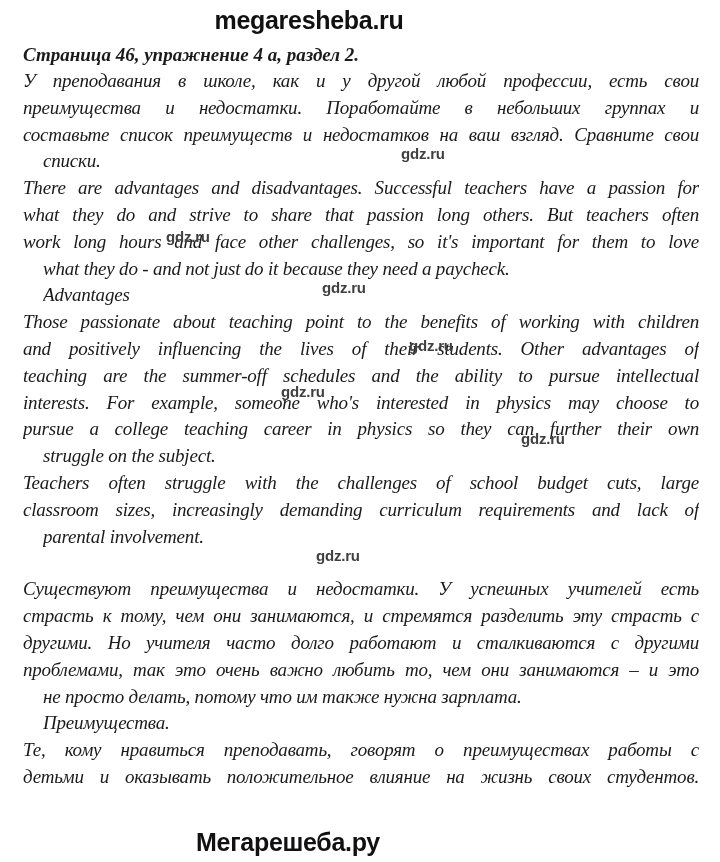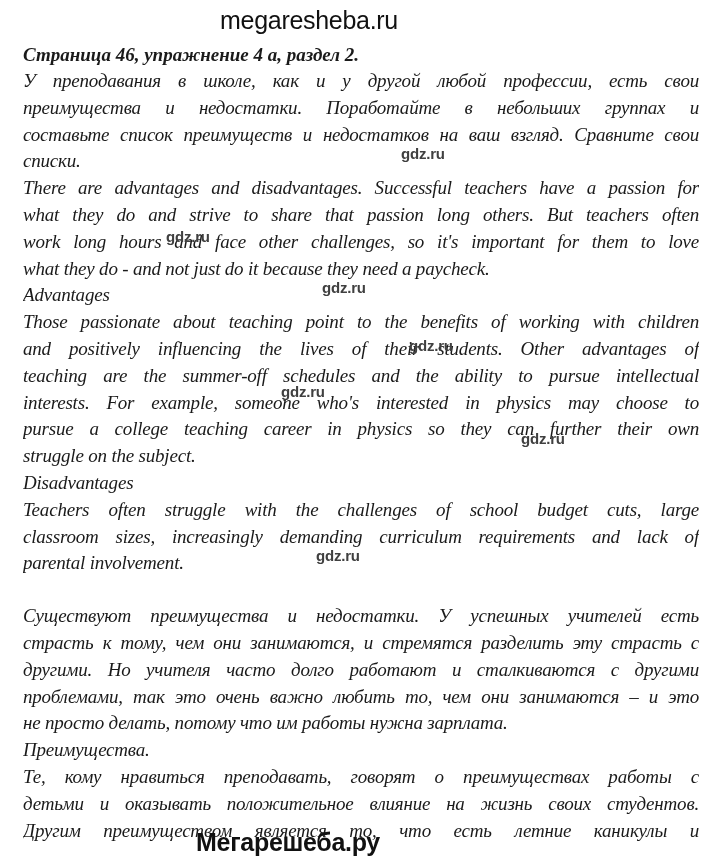--- a/index.html
+++ b/index.html
@@ -1,37 +1,37 @@
 <!DOCTYPE html>
 <html><head>
 <meta charset="utf-8">
 <style>
   html, body { margin: 0; padding: 0; background: #ffffff; }
   body { width: 720px; height: 862px; position: relative; overflow: hidden; }
   .site-title {
     position: absolute; top: 6px; left: 0; width: 618px; text-align: center;
-    font-family: "Liberation Sans", sans-serif; font-weight: normal; font-size: 25px;
+    font-family: "Liberation Sans", sans-serif; font-weight: bold; font-size: 25px;
     color: #111; letter-spacing: -0.3px;
   }
   .footer-title {
     position: absolute; top: 828px; left: 0; width: 576px; text-align: center;
     font-family: "Liberation Sans", sans-serif; font-weight: bold; font-size: 25px;
     color: #111; letter-spacing: -0.3px;
   }
   .content {
     position: absolute; top: 42px; left: 23px; width: 676px;
     font-family: "Liberation Serif", serif; font-size: 19px; color: #1a1a1a; font-style: italic;
   }
   .heading { font-weight: bold; line-height: 26px; height: 26px; font-size: 19px; }
   .line {
     height: 26.8px; line-height: 26.8px; white-space: nowrap;
     text-align: justify; text-align-last: justify; overflow: hidden;
     letter-spacing: -0.2px;
   }
-  .line.last { text-align: left; text-align-last: left; }
+  .line.last { text-align: left; text-align-last: left; margin-left: 20px; }
   .gap { height: 26px; }
   .wm {
     position: absolute; font-family: "Liberation Sans", sans-serif; font-weight: bold;
     font-size: 15px; color: #404040; letter-spacing: -0.2px;
   }
 </style>
 </head>
 <body>
 
 <div class="site-title">megaresheba.ru</div>
@@ -56,42 +56,40 @@
   <div class="line last">Advantages</div>
   <div>
     <div class="line">Those passionate about teaching point to the benefits of working with children</div>
     <div class="line">and positively influencing the lives of their students. Other advantages of</div>
     <div class="line">teaching are the summer-off schedules and the ability to pursue intellectual</div>
     <div class="line">interests. For example, someone who's interested in physics may choose to</div>
     <div class="line">pursue a college teaching career in physics so they can further their own</div>
     <div class="line last">struggle on the subject.</div>
   </div>
 
-  <div class="line last">Disadvantages</div>
   <div>
     <div class="line">Teachers often struggle with the challenges of school budget cuts, large</div>
     <div class="line">classroom sizes, increasingly demanding curriculum requirements and lack of</div>
     <div class="line last">parental involvement.</div>
   </div>
 
   <div class="gap"></div>
 
   <div>
     <div class="line">Существуют преимущества и недостатки. У успешных учителей есть</div>
     <div class="line">страсть к тому, чем они занимаются, и стремятся разделить эту страсть с</div>
     <div class="line">другими. Но учителя часто долго работают и сталкиваются с другими</div>
     <div class="line">проблемами, так это очень важно любить то, чем они занимаются – и это</div>
-    <div class="line last">не просто делать, потому что им работы нужна зарплата.</div>
+    <div class="line last">не просто делать, потому что им также нужна зарплата.</div>
   </div>
 
   <div class="line last">Преимущества.</div>
   <div>
     <div class="line">Те, кому нравиться преподавать, говорят о преимуществах работы с</div>
     <div class="line">детьми и оказывать положительное влияние на жизнь своих студентов.</div>
-    <div class="line">Другим преимуществом является то, что есть летние каникулы и</div>
   </div>
 </div>
 
 <div class="wm" style="left:401px; top:145px;">gdz.ru</div>
 <div class="wm" style="left:166px; top:228px;">gdz.ru</div>
 <div class="wm" style="left:322px; top:279px;">gdz.ru</div>
 <div class="wm" style="left:409px; top:337px;">gdz.ru</div>
 <div class="wm" style="left:281px; top:383px;">gdz.ru</div>
 <div class="wm" style="left:521px; top:430px;">gdz.ru</div>
 <div class="wm" style="left:316px; top:547px;">gdz.ru</div>

